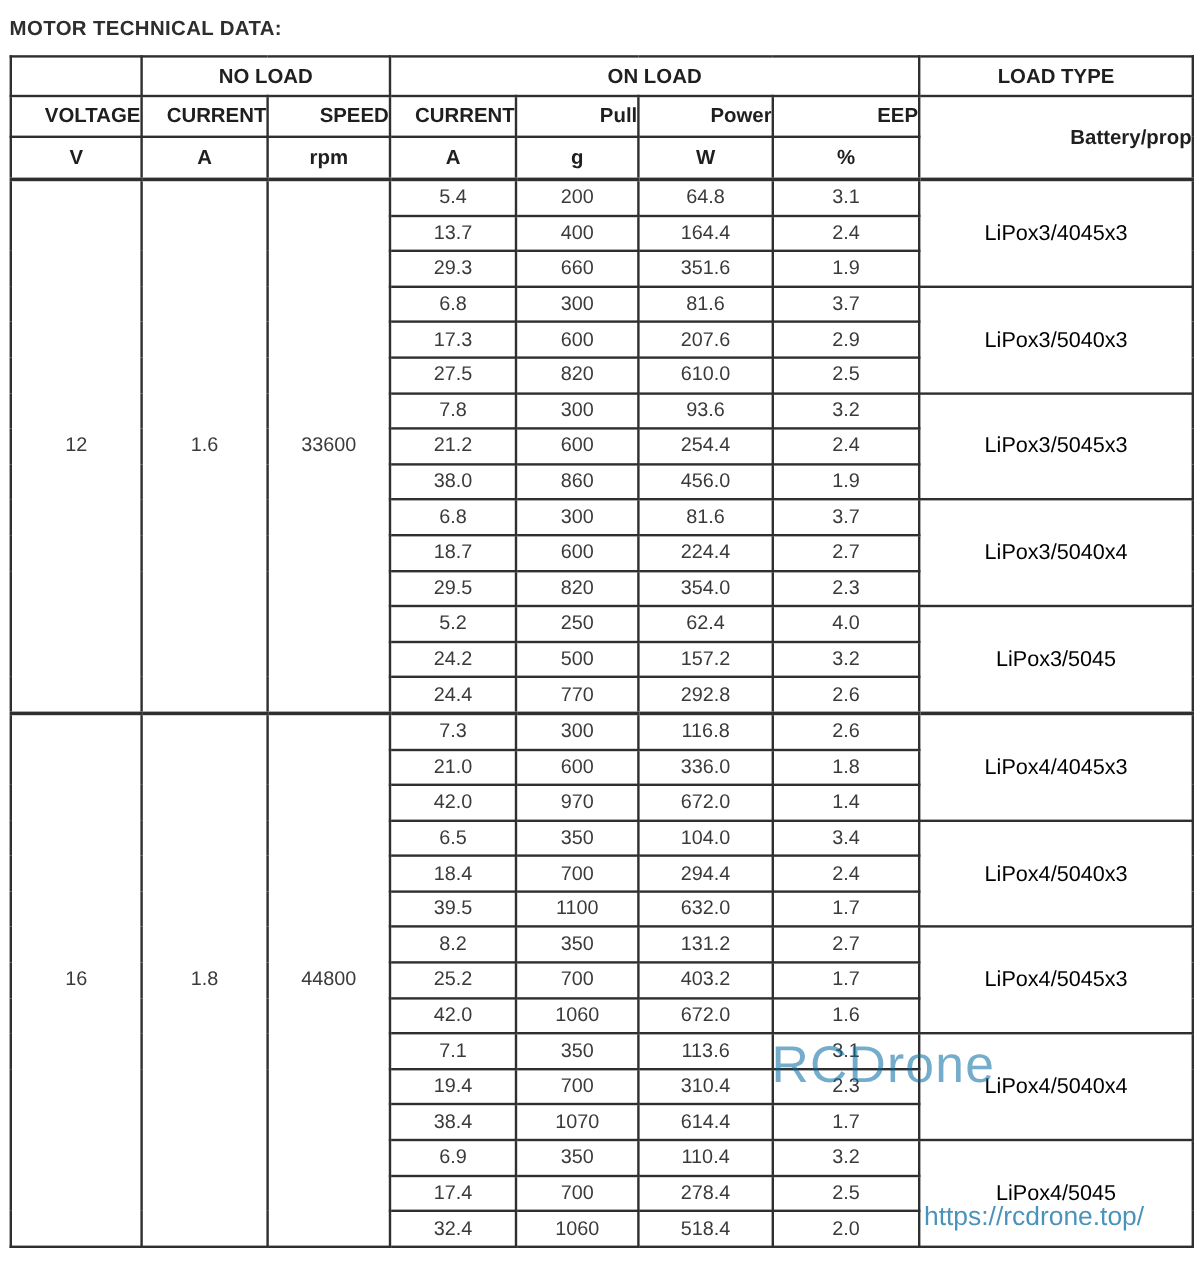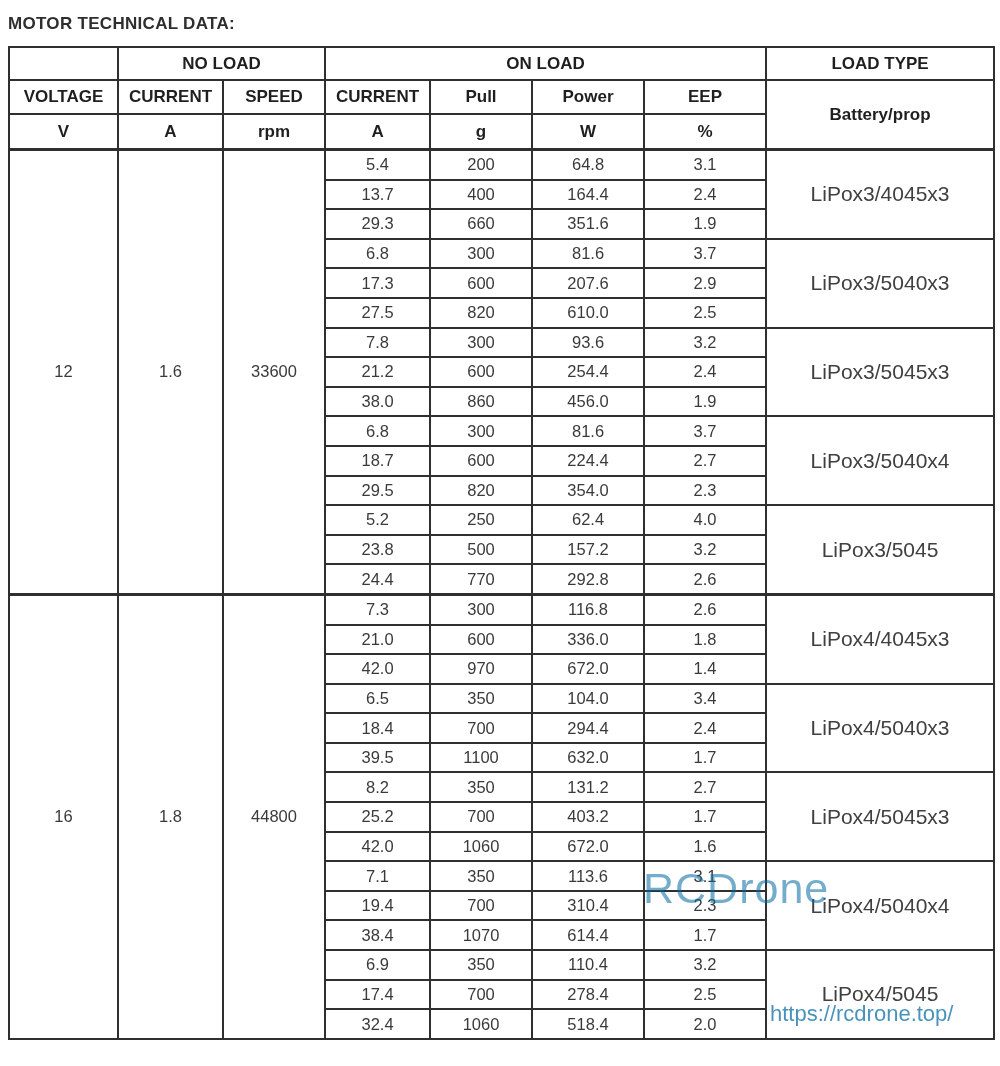--- a/index.html
+++ b/index.html
@@ -39,34 +39,34 @@
     padding: 0;
     overflow: hidden;
     white-space: nowrap;
   }
   thead th {
     font-size: 17px;
     font-weight: bold;
     color: #1f1f1f;
   }
   tr.h1 th { height: 31px; }
-  tr.h2 th { height: 32px; }
+  tr.h2 th { height: 32px; text-align: right; }
   tr.h3 th { height: 33px; }
   tbody td {
     height: 27.6px;
     font-size: 16.5px;
     font-weight: normal;
     color: #3a3a3a;
     border-top-width: 1px;
     border-bottom-width: 1px;
   }
   tbody tr.group-start td { border-top-width: 2px; margin-top: 33px; }
   tbody tr.section-start td { border-top-width: 3px; }
   tbody td.span-cell { border-top-width: 2px; border-bottom-width: 2px; text-align: center; }
-  tbody td.battery-cell { font-size: 21px; color: #404040; }
+  tbody td.battery-cell { font-size: 18px; color: #000000; }
   .watermark {
     position: absolute;
     pointer-events: none;
     color: #0369a1;
     font-family: "Liberation Sans", sans-serif;
     white-space: nowrap;
     z-index: 5;
   }
   .wm-brand {
     left: 643px;
@@ -210,21 +210,21 @@
           <td>2.3</td>
         </tr>
         <tr class="group-start">
           <td>5.2</td>
           <td>250</td>
           <td>62.4</td>
           <td>4.0</td>
           <td rowspan="3" class="battery-cell">LiPox3/5045</td>
         </tr>
         <tr>
-          <td>23.8</td>
+          <td>24.2</td>
           <td>500</td>
           <td>157.2</td>
           <td>3.2</td>
         </tr>
         <tr>
           <td>24.4</td>
           <td>770</td>
           <td>292.8</td>
           <td>2.6</td>
         </tr>

